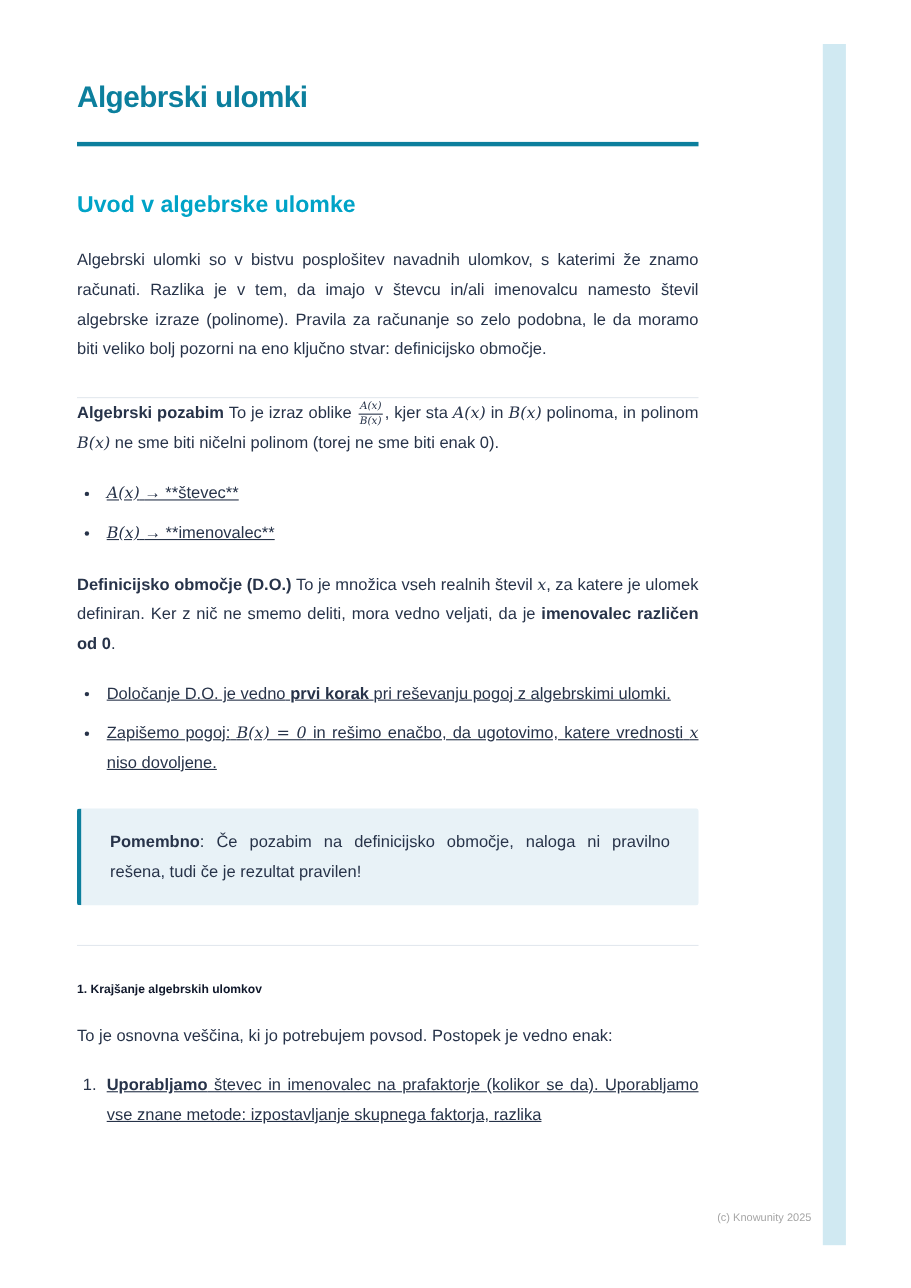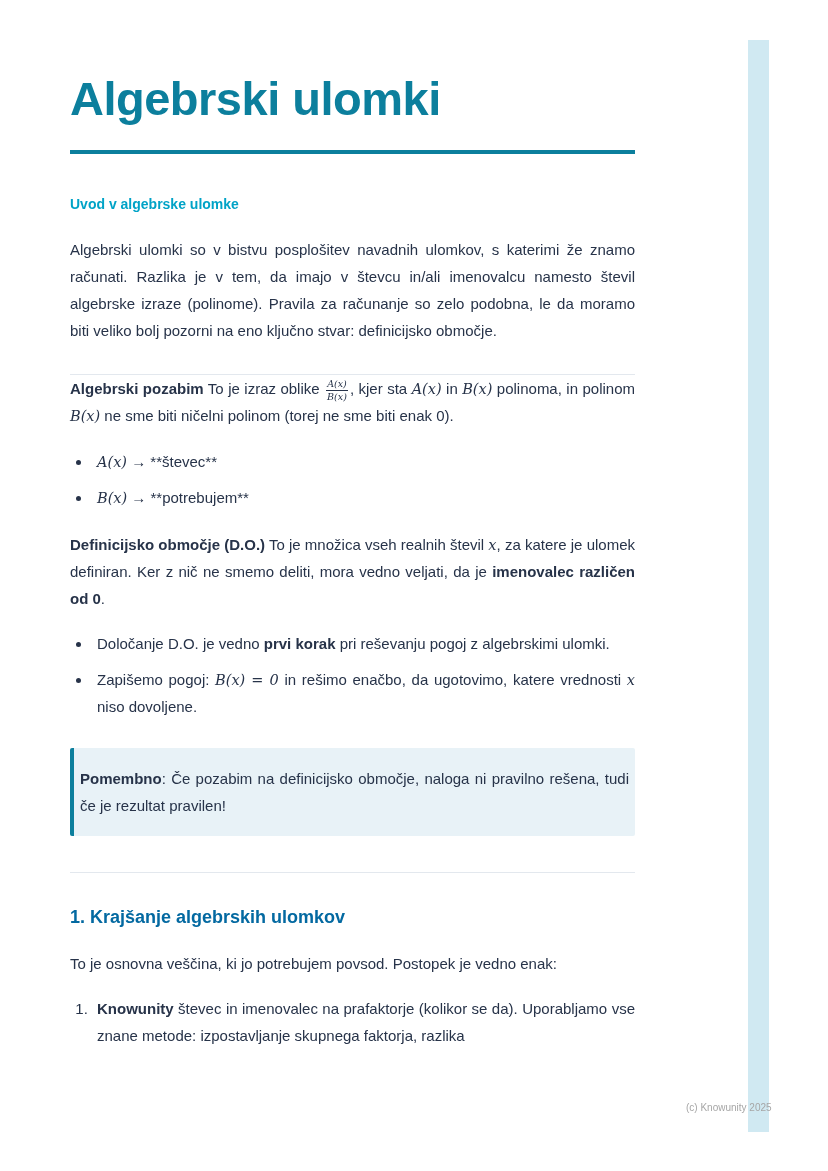--- a/index.html
+++ b/index.html
@@ -7,43 +7,43 @@
   body {
     background:#ffffff;
     font-family:"Liberation Sans", sans-serif;
     color:#273349;
     position:relative;
     overflow:hidden;
   }
   .content { padding:74px 193px 0 70px; }
 
   h1.page-title {
-    font-size:47px;
+    font-size:27px;
     font-weight:800;
     color:#0c7f9d;
     letter-spacing:-0.5px;
     line-height:1.05;
   }
   .title-rule {
     height:4px;
     background:#0c7f9d;
     border:none;
     margin:27px 0 0 0;
   }
 
   h2.section-heading {
-    font-size:14px;
+    font-size:21px;
     font-weight:700;
     color:#00a3c7;
     margin:42px 0 24px 0;
   }
   h3.sub-heading {
-    font-size:18px;
+    font-size:11px;
     font-weight:700;
-    color:#0369a1;
+    color:#0f172a;
     margin:34px 0 22px 0;
   }
 
   p.body-text {
     font-size:15px;
     line-height:1.8;
     text-align:justify;
     margin:0 0 18px 0;
   }
   strong { font-weight:700; }
@@ -51,20 +51,21 @@
   hr.divider {
     border:none;
     border-top:1px solid #e3e8ee;
     margin:30px 0 0 0;
   }
 
   ul.bullet-list, ol.num-list {
     margin:4px 0 20px 22px;
     font-size:15px;
     line-height:1.8;
+    text-decoration:underline;
   }
   ul.bullet-list li, ol.num-list li {
     margin-bottom:9px;
     padding-left:5px;
     text-align:justify;
   }
 
   .mathvar {
     font-family:"DejaVu Serif", serif;
     font-style:italic;
@@ -80,37 +81,37 @@
     font-size:9.5px;
     line-height:1.2;
     margin:0 2px;
   }
   .frac .den { border-top:1px solid #273349; padding:0 1px; }
 
   .callout {
     background:#e8f2f7;
     border-left:4px solid #0c7f9d;
     border-radius:2px;
-    padding:17px 6px;
+    padding:17px 26px;
     margin:28px 0 36px 0;
   }
   .callout p { margin:0; }
 
   .stripe {
     position:absolute;
     top:40px;
     left:748px;
     width:21px;
     height:1092px;
     background:#d0e9f2;
   }
   .watermark {
     position:absolute;
     top:1102px;
-    left:686px;
+    left:652px;
     font-size:10px;
     color:#a6a6a6;
     z-index:2;
     white-space:nowrap;
   }
 </style>
 </head>
 <body>
 
 <div class="stripe"></div>
@@ -144,21 +145,21 @@
       <span>ne sme biti ničelni polinom (torej ne sme biti enak 0).</span>
     </p>
 
     <ul class="bullet-list">
       <li>
         <span class="mathvar">A(x)</span>
         <span>→ **števec**</span>
       </li>
       <li>
         <span class="mathvar">B(x)</span>
-        <span>→ **potrebujem**</span>
+        <span>→ **imenovalec**</span>
       </li>
     </ul>
 
     <p class="body-text">
       <strong>Definicijsko območje (D.O.)</strong>
       <span>To je množica vseh realnih števil</span>
       <span class="mathvar">x</span><span>, za katere je ulomek definiran. Ker z nič ne smemo deliti, mora vedno veljati, da je</span>
       <strong>imenovalec različen od 0</strong><span>.</span>
     </p>
 
@@ -184,21 +185,21 @@
     </div>
   </section>
 
   <hr class="divider">
 
   <section>
     <h3 class="sub-heading">1. Krajšanje algebrskih ulomkov</h3>
     <p class="body-text">To je osnovna veščina, ki jo potrebujem povsod. Postopek je vedno enak:</p>
     <ol class="num-list">
       <li>
-        <strong>Knowunity</strong>
+        <strong>Uporabljamo</strong>
         <span>števec in imenovalec na prafaktorje (kolikor se da). Uporabljamo vse znane metode: izpostavljanje skupnega faktorja, razlika</span>
       </li>
     </ol>
   </section>
 
 </div>
 
 <div class="watermark">(c) Knowunity 2025</div>
 
 </body></html>

